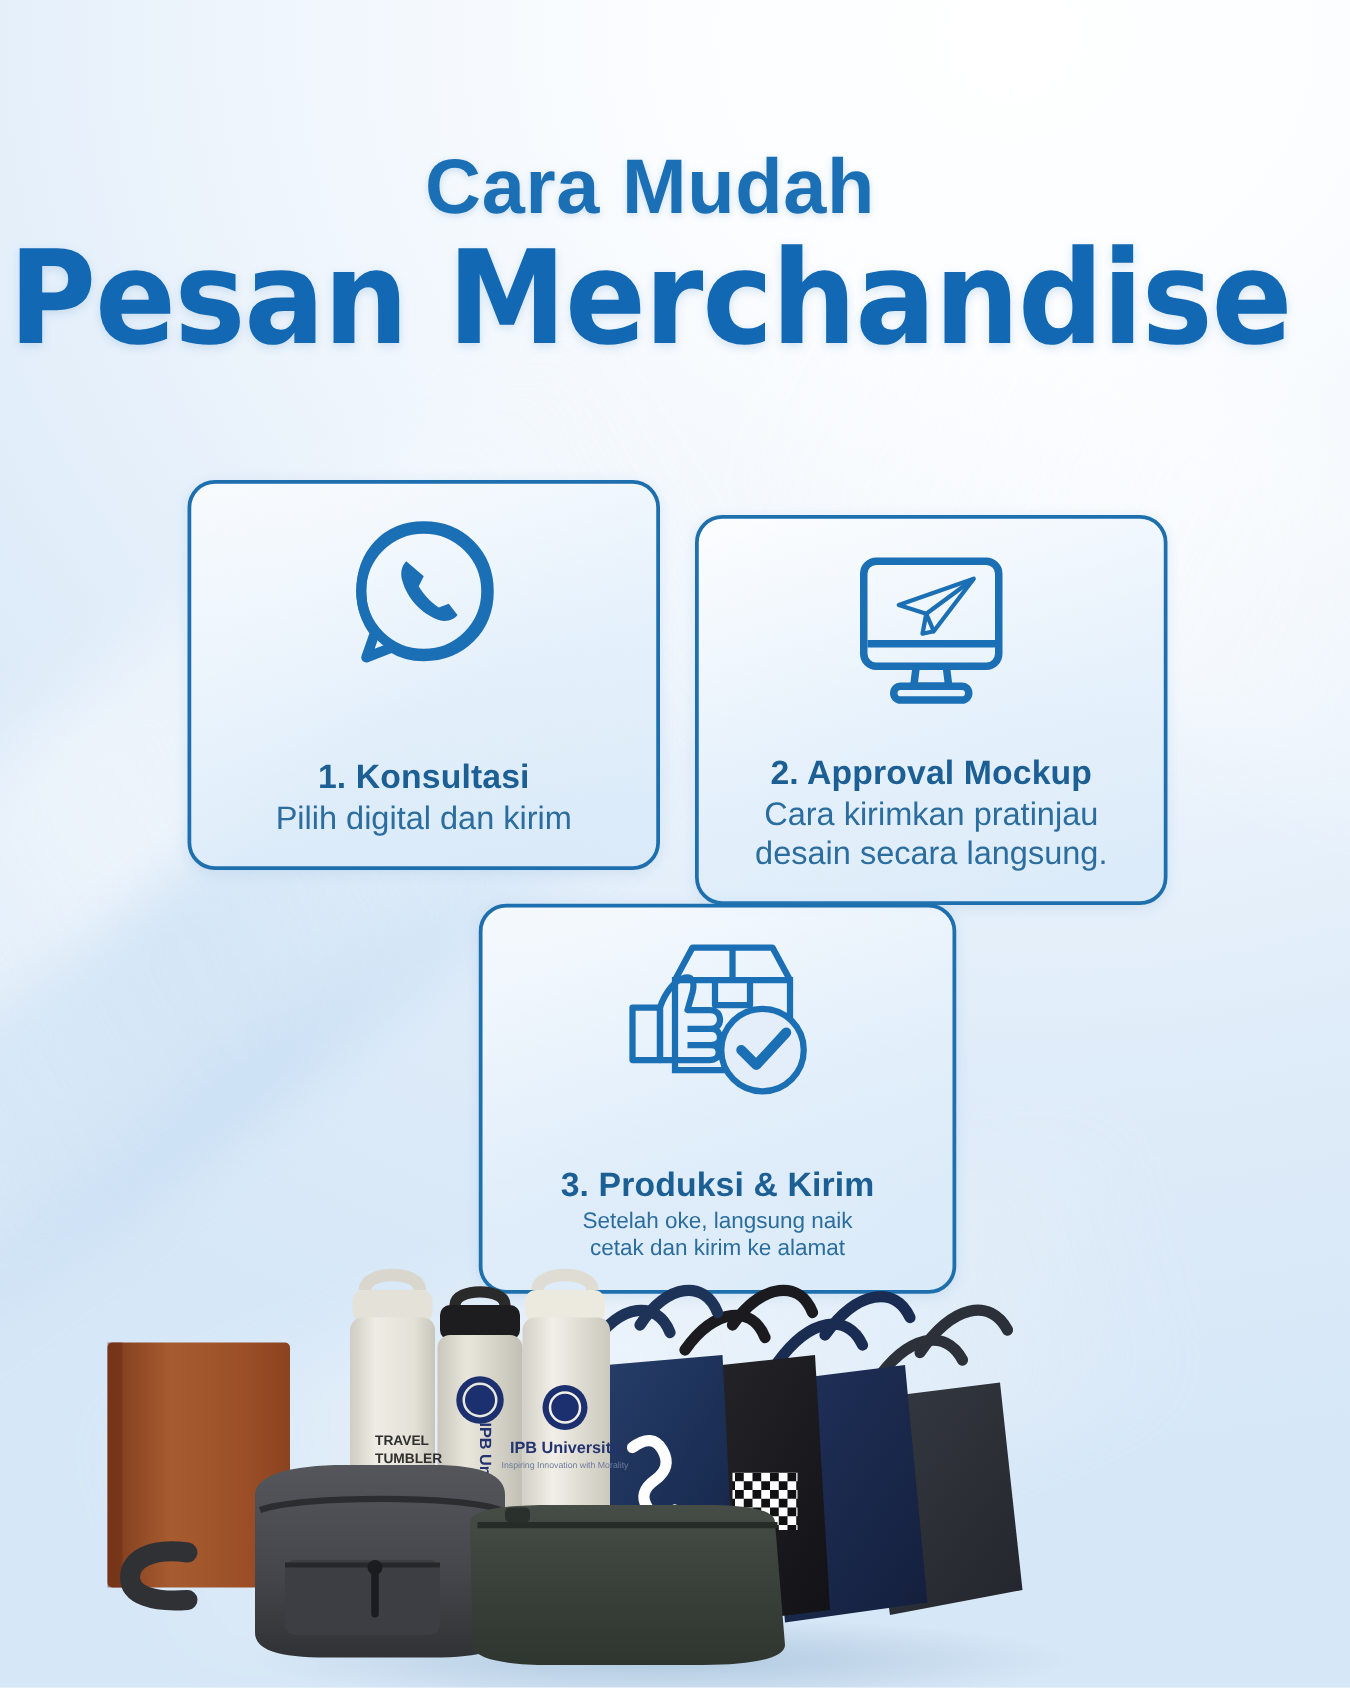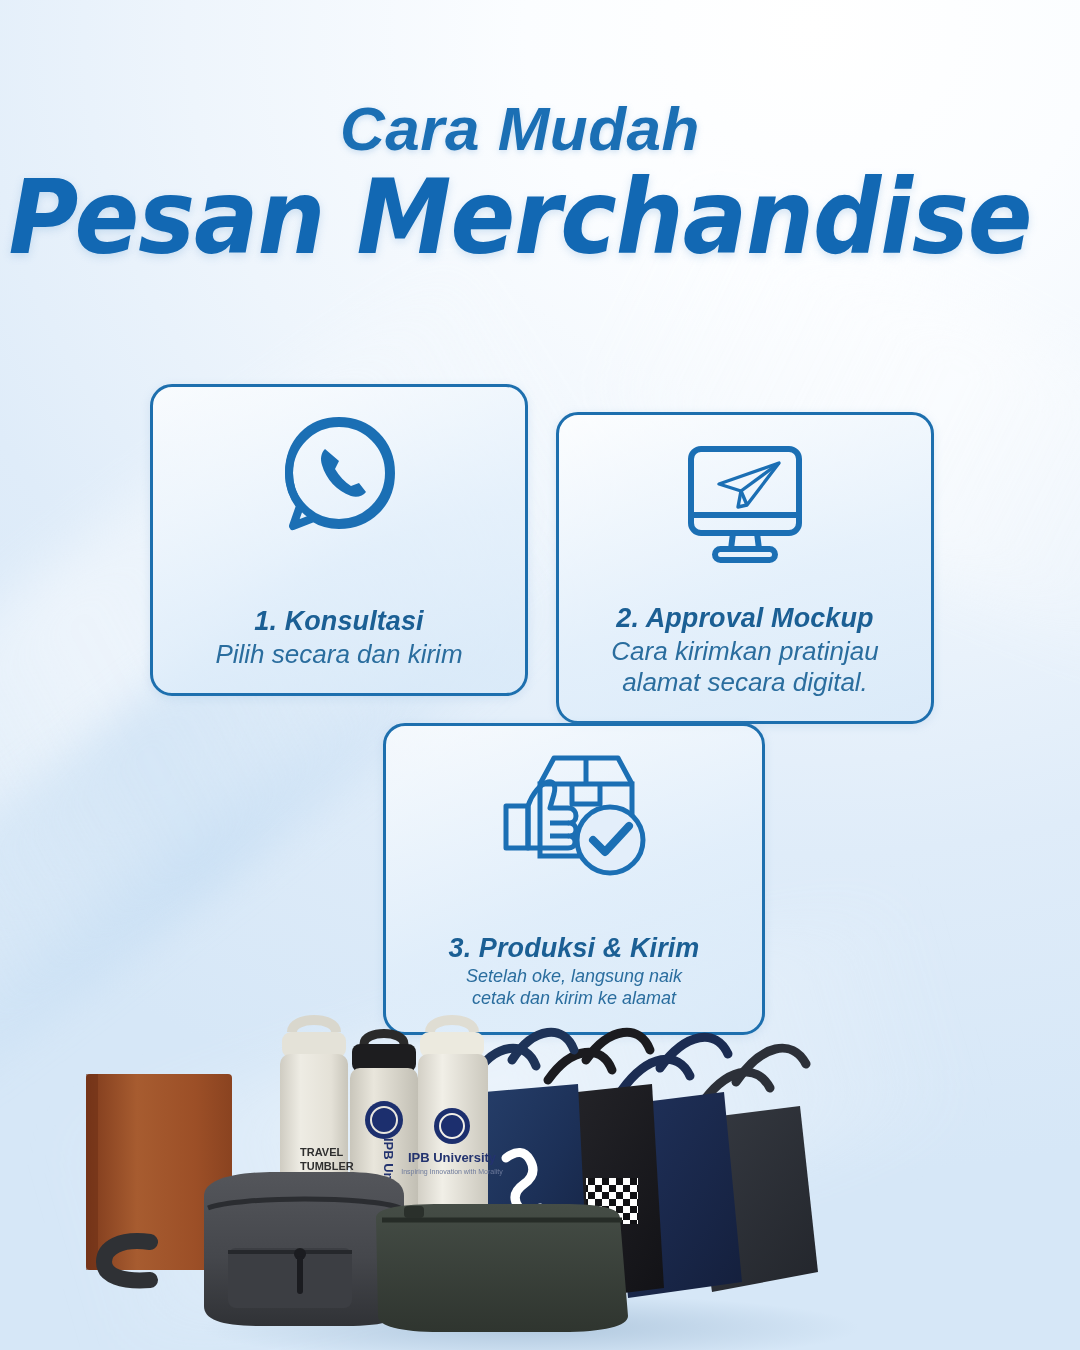--- a/index.html
+++ b/index.html
@@ -30,38 +30,38 @@
     background:linear-gradient(90deg, rgba(255,255,255,0) 0%, rgba(255,255,255,.9) 50%, rgba(255,255,255,0) 100%);
     transform:rotate(-16deg);filter:blur(30px);
   }
   .bg-wave.w4{
     right:-200px;top:300px;width:700px;height:260px;
     background:linear-gradient(90deg, rgba(255,255,255,0) 0%, rgba(255,255,255,.75) 50%, rgba(255,255,255,0) 100%);
     transform:rotate(26deg);filter:blur(28px);
   }
 
   
-  .heading{position:absolute;top:96px;left:0;width:1040px;text-align:center;font-style:italic;}
+  .heading{position:absolute;top:117px;left:0;width:1040px;text-align:center;}
   .kicker{
     font-size:62px;font-weight:700;letter-spacing:.5px;
     color:#1b6fb4;line-height:1.05;
     text-shadow:0 2px 6px rgba(120,170,215,.35);
   }
   .headline{
     margin-top:6px;
     font-family:"Liberation Sans Narrow","DejaVu Sans Condensed","Liberation Sans",sans-serif;
     font-size:104px;font-weight:700;
     color:#1268b3;line-height:.98;
     letter-spacing:-1px;
     transform:scaleX(1.02);
     text-shadow:0 3px 8px rgba(120,170,215,.30);
   }
 
   
-  .cards{position:absolute;left:0;top:0;width:939px;height:1350px;font-style:italic;}
+  .cards{position:absolute;left:0;top:0;width:939px;height:1350px;}
   .card{
     position:absolute;
     border:3px solid #1d6fae;
     border-radius:22px;
     background:linear-gradient(160deg, rgba(255,255,255,.72) 0%, rgba(226,239,251,.78) 55%, rgba(214,232,248,.72) 100%);
     box-shadow:0 2px 10px rgba(130,175,215,.22);
     box-sizing:border-box;
   }
   .card.c1{left:150px;top:384px;width:378px;height:312px;}
   .card.c2{left:556px;top:384px;width:378px;height:312px;margin-top:28px;}
@@ -110,40 +110,40 @@
         <svg width="132" height="128" viewBox="0 0 132 128" fill="none">
           <path d="M66 10 C96 10 118 32 118 62 C118 92 96 114 66 114 C56 114 47.5 111.5 40.5 107
                    L20 115 L27 95 C20.5 86.5 16 75 16 62 C16 32 36 10 66 10 Z" stroke="#1b6fb4" stroke-width="8" stroke-linejoin="round" fill="none"></path>
           <circle cx="66" cy="62" r="50" stroke="#1b6fb4" stroke-width="8" fill="none"></circle>
           <path d="M52 38 C48 42 47 48 49 54 C53 68 64 80 78 85 C84 87 90 85 93 81
                    L86 72 L78 75 C72 71 66 65 62 58 L66 50 Z" fill="#1b6fb4"></path>
         </svg>
       </div>
       <div class="card-text">
         <div class="card-title">1. Konsultasi</div>
-        <div class="card-body">Pilih secara dan kirim</div>
+        <div class="card-body">Pilih digital dan kirim</div>
       </div>
     </div>
 
     <div class="card c2">
       <div class="card-icon">
         <svg width="140" height="128" viewBox="0 0 140 128" fill="none">
           <rect x="16" y="10" width="108" height="84" rx="10" stroke="#1b6fb4" stroke-width="6" fill="none"></rect>
           <line x1="19" y1="76" x2="121" y2="76" stroke="#1b6fb4" stroke-width="6"></line>
           <path d="M58 94 L56 110 L84 110 L82 94" stroke="#1b6fb4" stroke-width="6" stroke-linejoin="round" fill="none"></path>
           <rect x="40" y="110" width="60" height="11" rx="5.5" stroke="#1b6fb4" stroke-width="6" fill="none"></rect>
           <path d="M44 45 L104 24 L72 66 L66 52 Z" stroke="#1b6fb4" stroke-width="3.4" stroke-linejoin="round" fill="none"></path>
           <path d="M66 52 L104 24" stroke="#1b6fb4" stroke-width="3.4" stroke-linejoin="round" fill="none"></path>
           <path d="M66 52 L63 68 L72 66" stroke="#1b6fb4" stroke-width="3.4" stroke-linejoin="round" fill="none"></path>
         </svg>
       </div>
       <div class="card-text">
         <div class="card-title">2. Approval Mockup</div>
         <div class="card-body">Cara kirimkan pratinjau</div>
-        <div class="card-body">alamat secara digital.</div>
+        <div class="card-body">desain secara langsung.</div>
       </div>
     </div>
 
     <div class="card c3">
       <div class="card-icon">
         <svg width="160" height="132" viewBox="0 0 160 132" fill="none">
 
           <path d="M46 36 L138 36 L138 108 L46 108 Z" stroke="#1b6fb4" stroke-width="5" fill="none"></path>
 
           <path d="M46 36 L60 10 L124 10 L138 36" stroke="#1b6fb4" stroke-width="5" stroke-linejoin="round" fill="none"></path>

